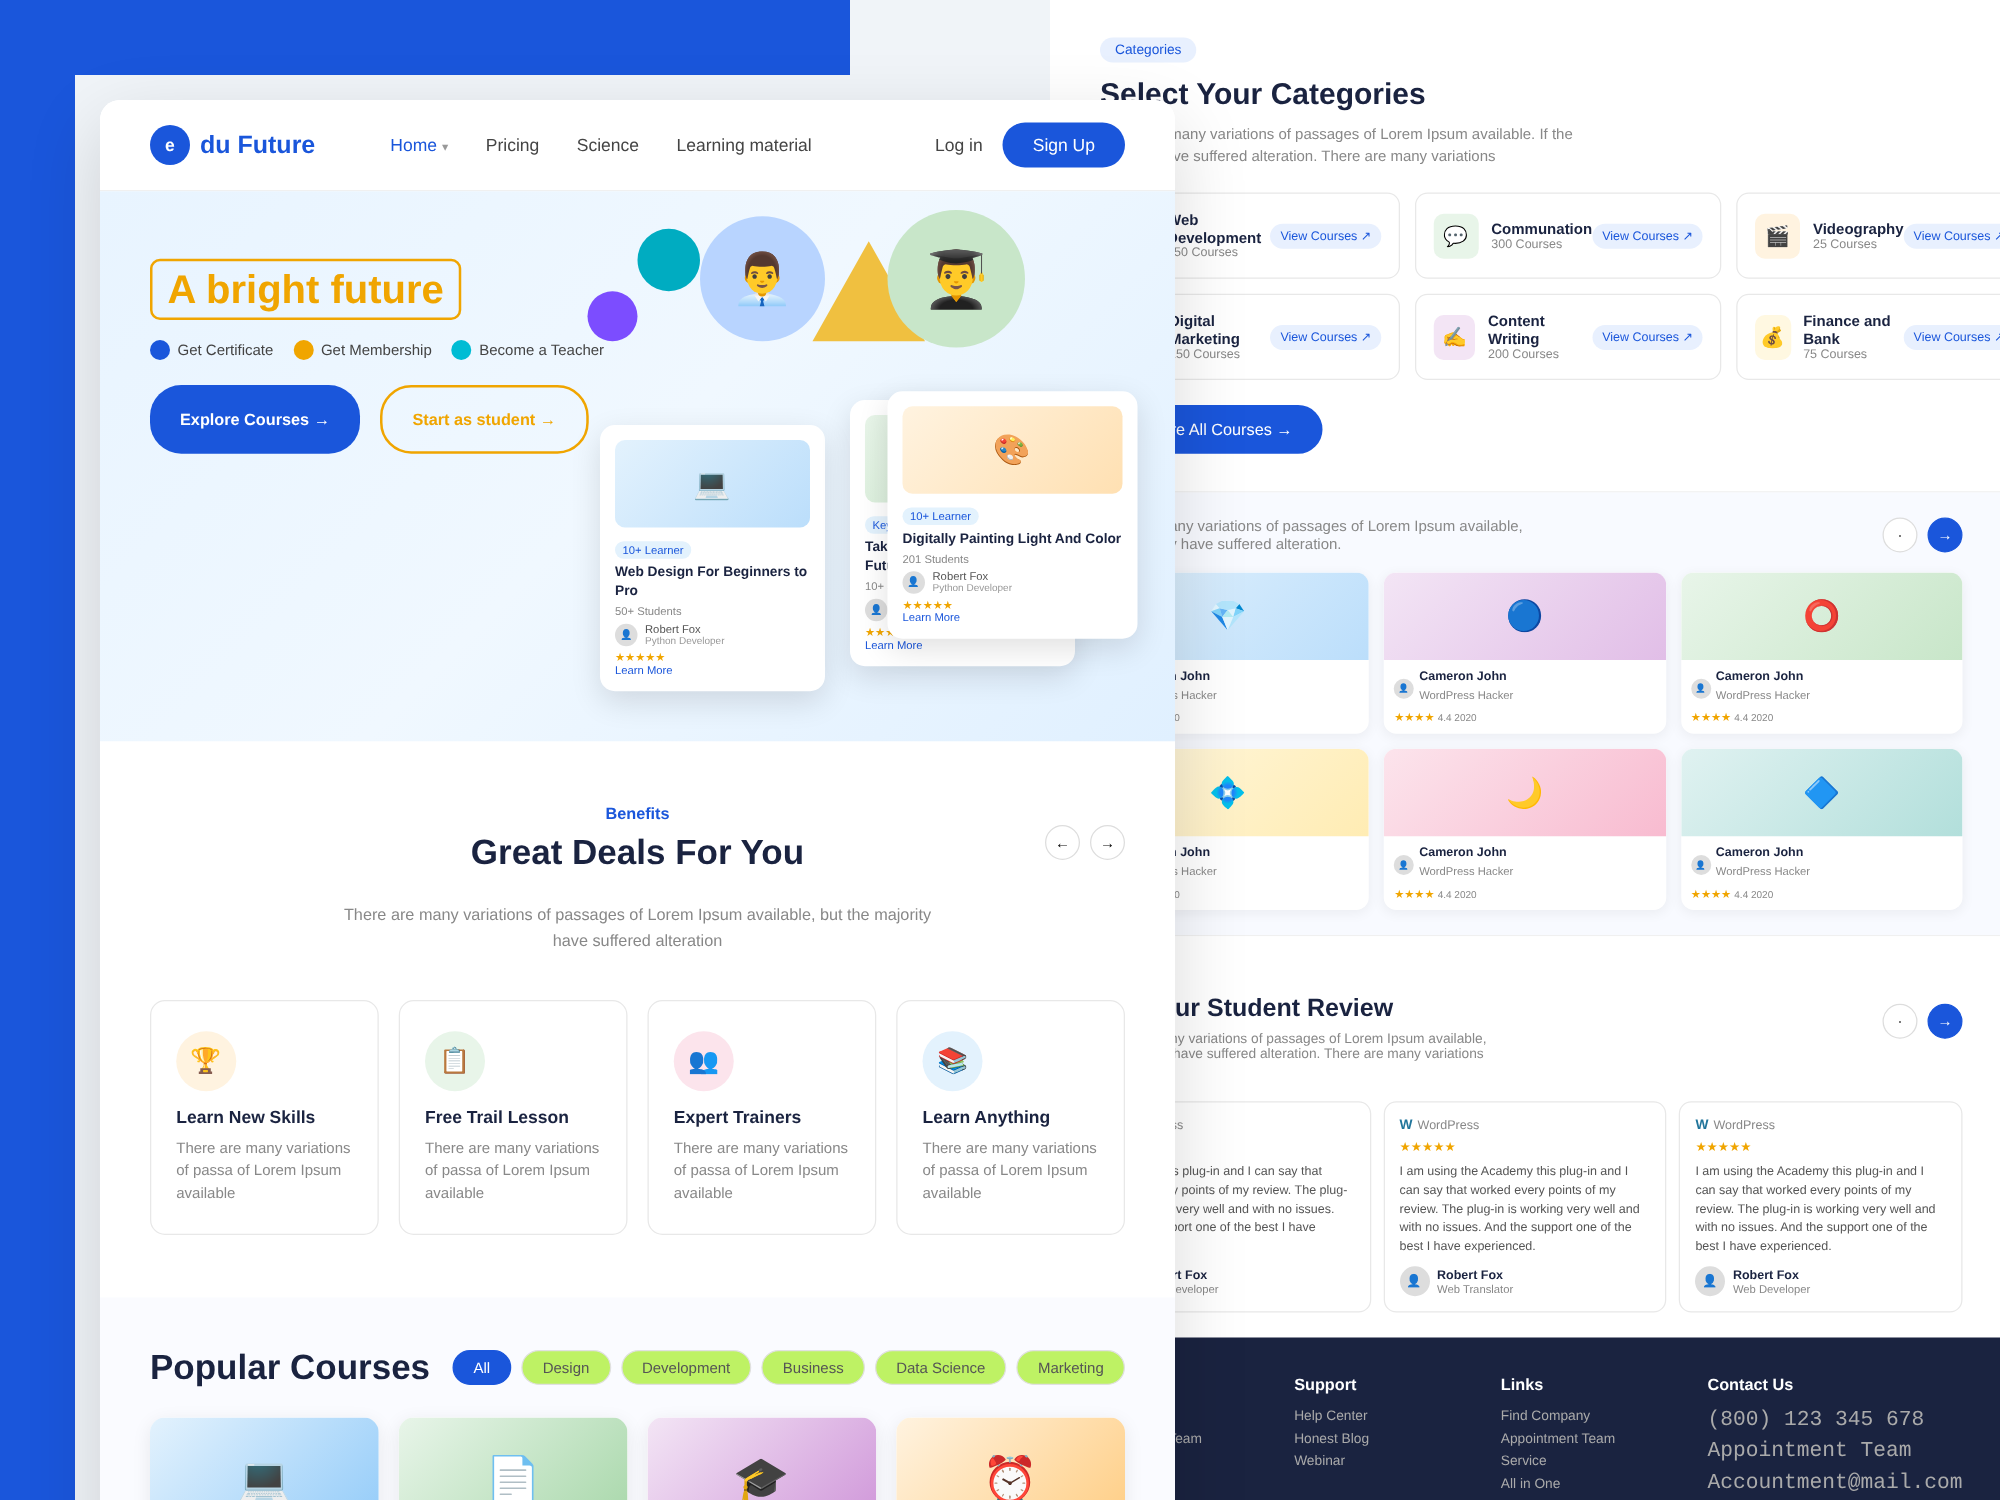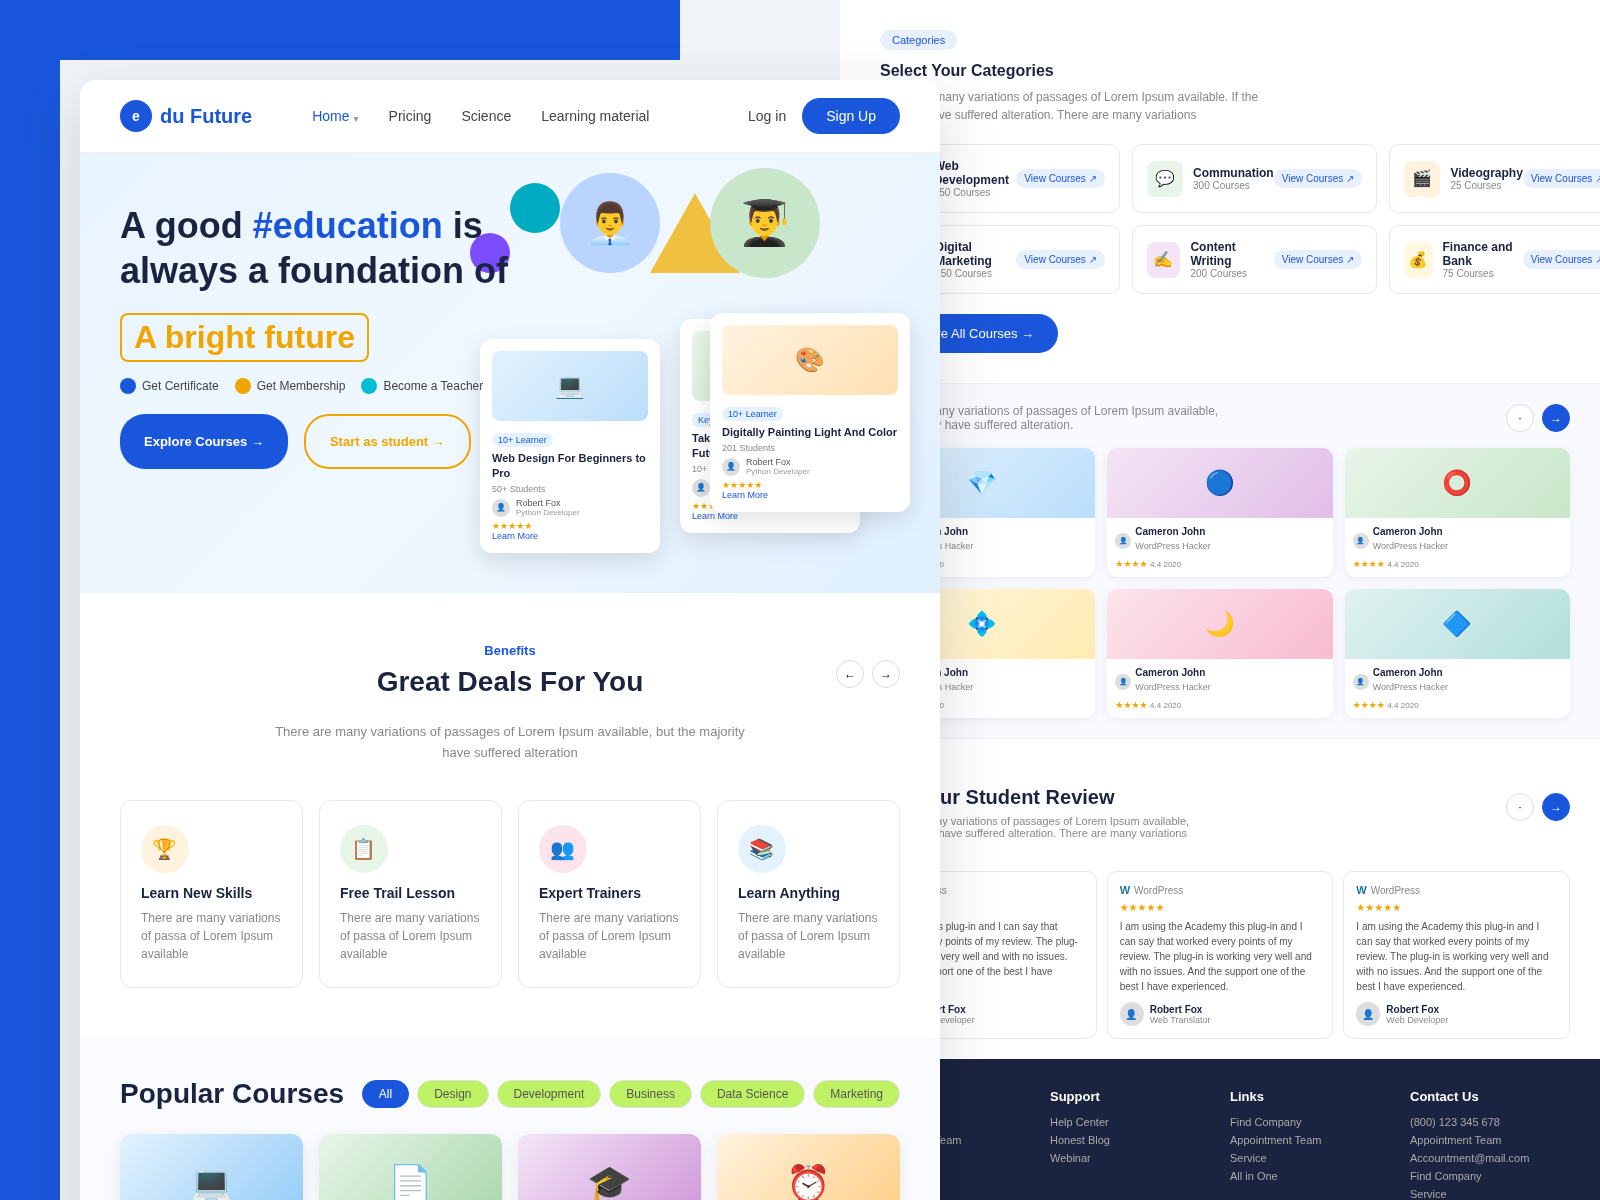--- a/index.html
+++ b/index.html
@@ -431,21 +431,21 @@
     .categories-tag {
       background: #e8f0fe;
       color: #1a56db;
       font-size: 11px;
       padding: 4px 12px;
       border-radius: 20px;
       display: inline-block;
       margin-bottom: 12px;
     }
     .cat-title {
-      font-size: 16px;
+      font-size: 24px;
       font-weight: 800;
       color: #1a2340;
       margin-bottom: 8px;
     }
     .cat-desc {
       font-size: 12px;
       color: #888;
       line-height: 1.5;
       max-width: 400px;
       margin-bottom: 20px;
@@ -643,21 +643,21 @@
     .footer {
       background: #1a2340;
       color: white;
       padding: 30px 30px 20px;
       display: grid;
       grid-template-columns: repeat(4, 1fr);
       gap: 20px;
     }
     .footer-col-title { font-size: 13px; font-weight: 700; margin-bottom: 12px; }
     .footer-link { font-size: 11px; color: #aaa; margin-bottom: 6px; cursor: pointer; }
-    .footer-contact { font-size: 11px; color: #aaa; margin-bottom: 6px; }
+    .footer-contact { font-size: 17px; color: #aaa; margin-bottom: 6px; font-family: Liberation Mono, monospace; }
 
     
     .bg-blue-left {
       position: fixed;
       left: 0;
       top: 0;
       width: 60px;
       height: 100%;
       background: #1a56db;
       z-index: 0;
@@ -705,23 +705,20 @@
       <span class="nav-link">Learning material</span>
     </div>
     <div class="nav-actions">
       <span class="btn-login">Log in</span>
       <button class="btn-signup">Sign Up</button>
     </div>
   </nav>
 
   <div class="hero">
     <div class="hero-content">
-      <h1 class="hero-title">
-        A good <span class="highlight">#education</span> is always a foundation of
-      </h1>
       <div class="hero-highlight-box">A bright future</div>
       <div class="hero-badges">
         <span class="badge">
           <span class="badge-dot blue"></span>
           <span>Get Certificate</span>
         </span>
         <span class="badge">
           <span class="badge-dot orange"></span>
           <span>Get Membership</span>
         </span>

